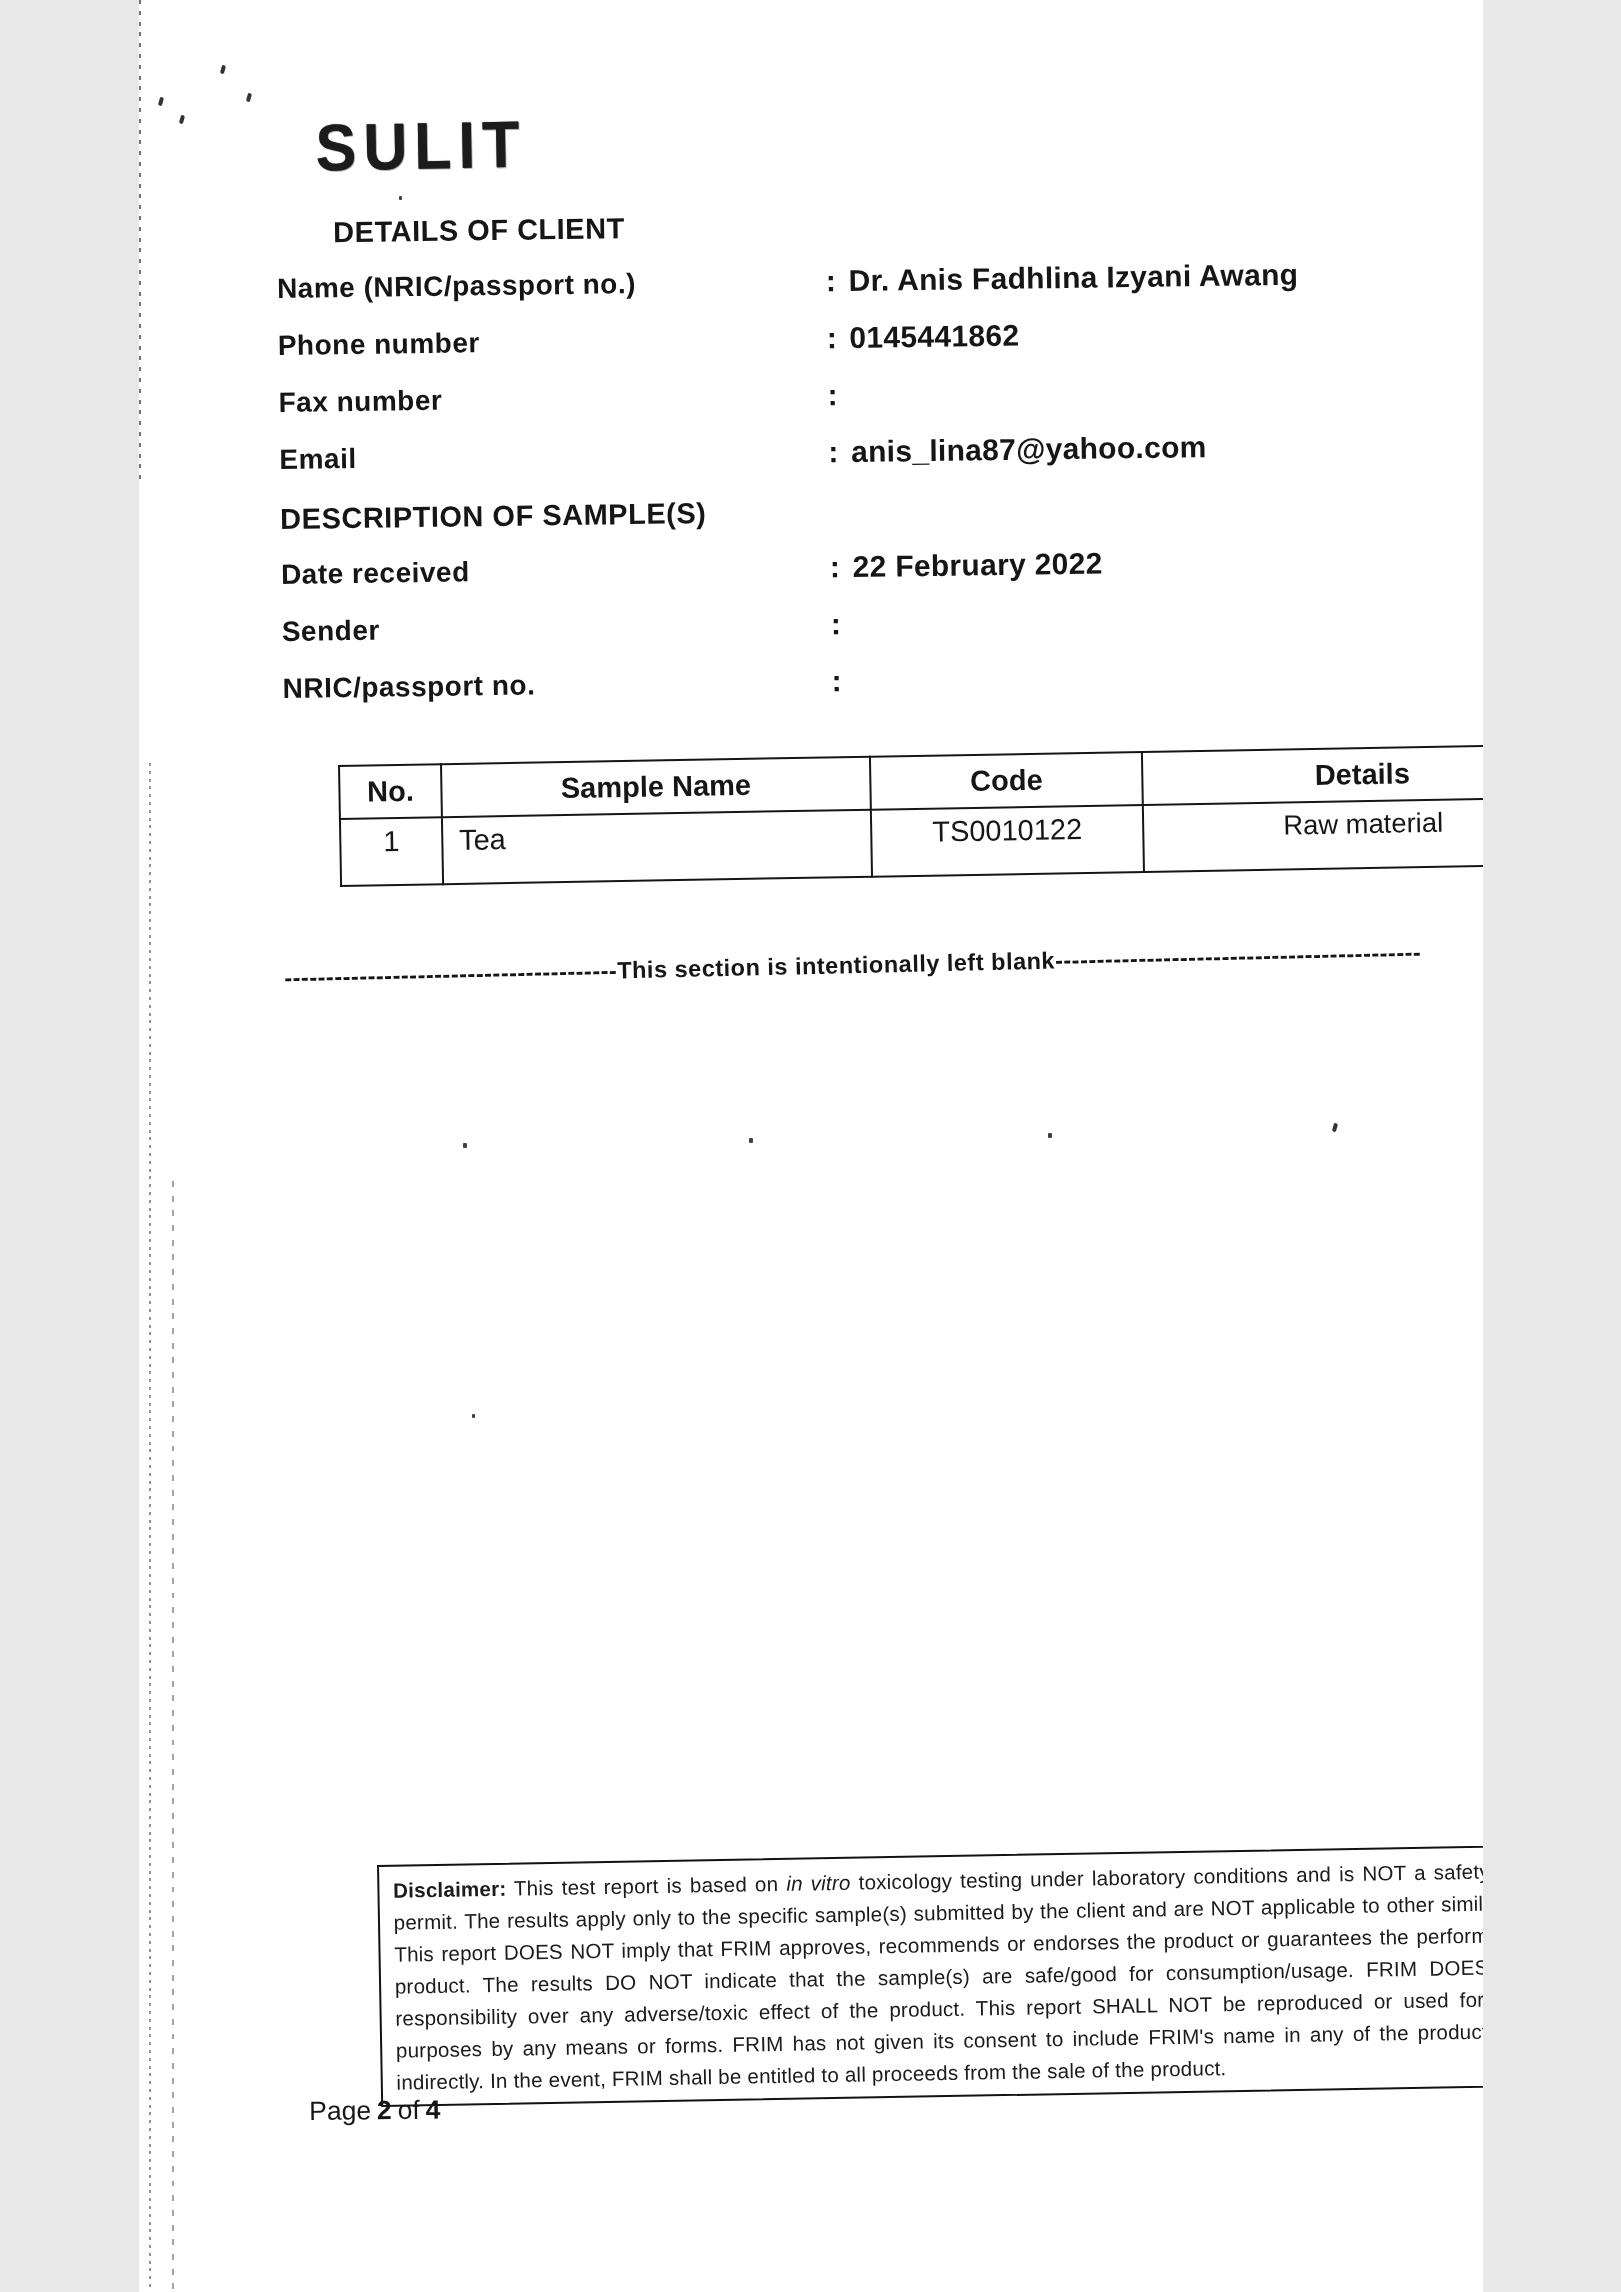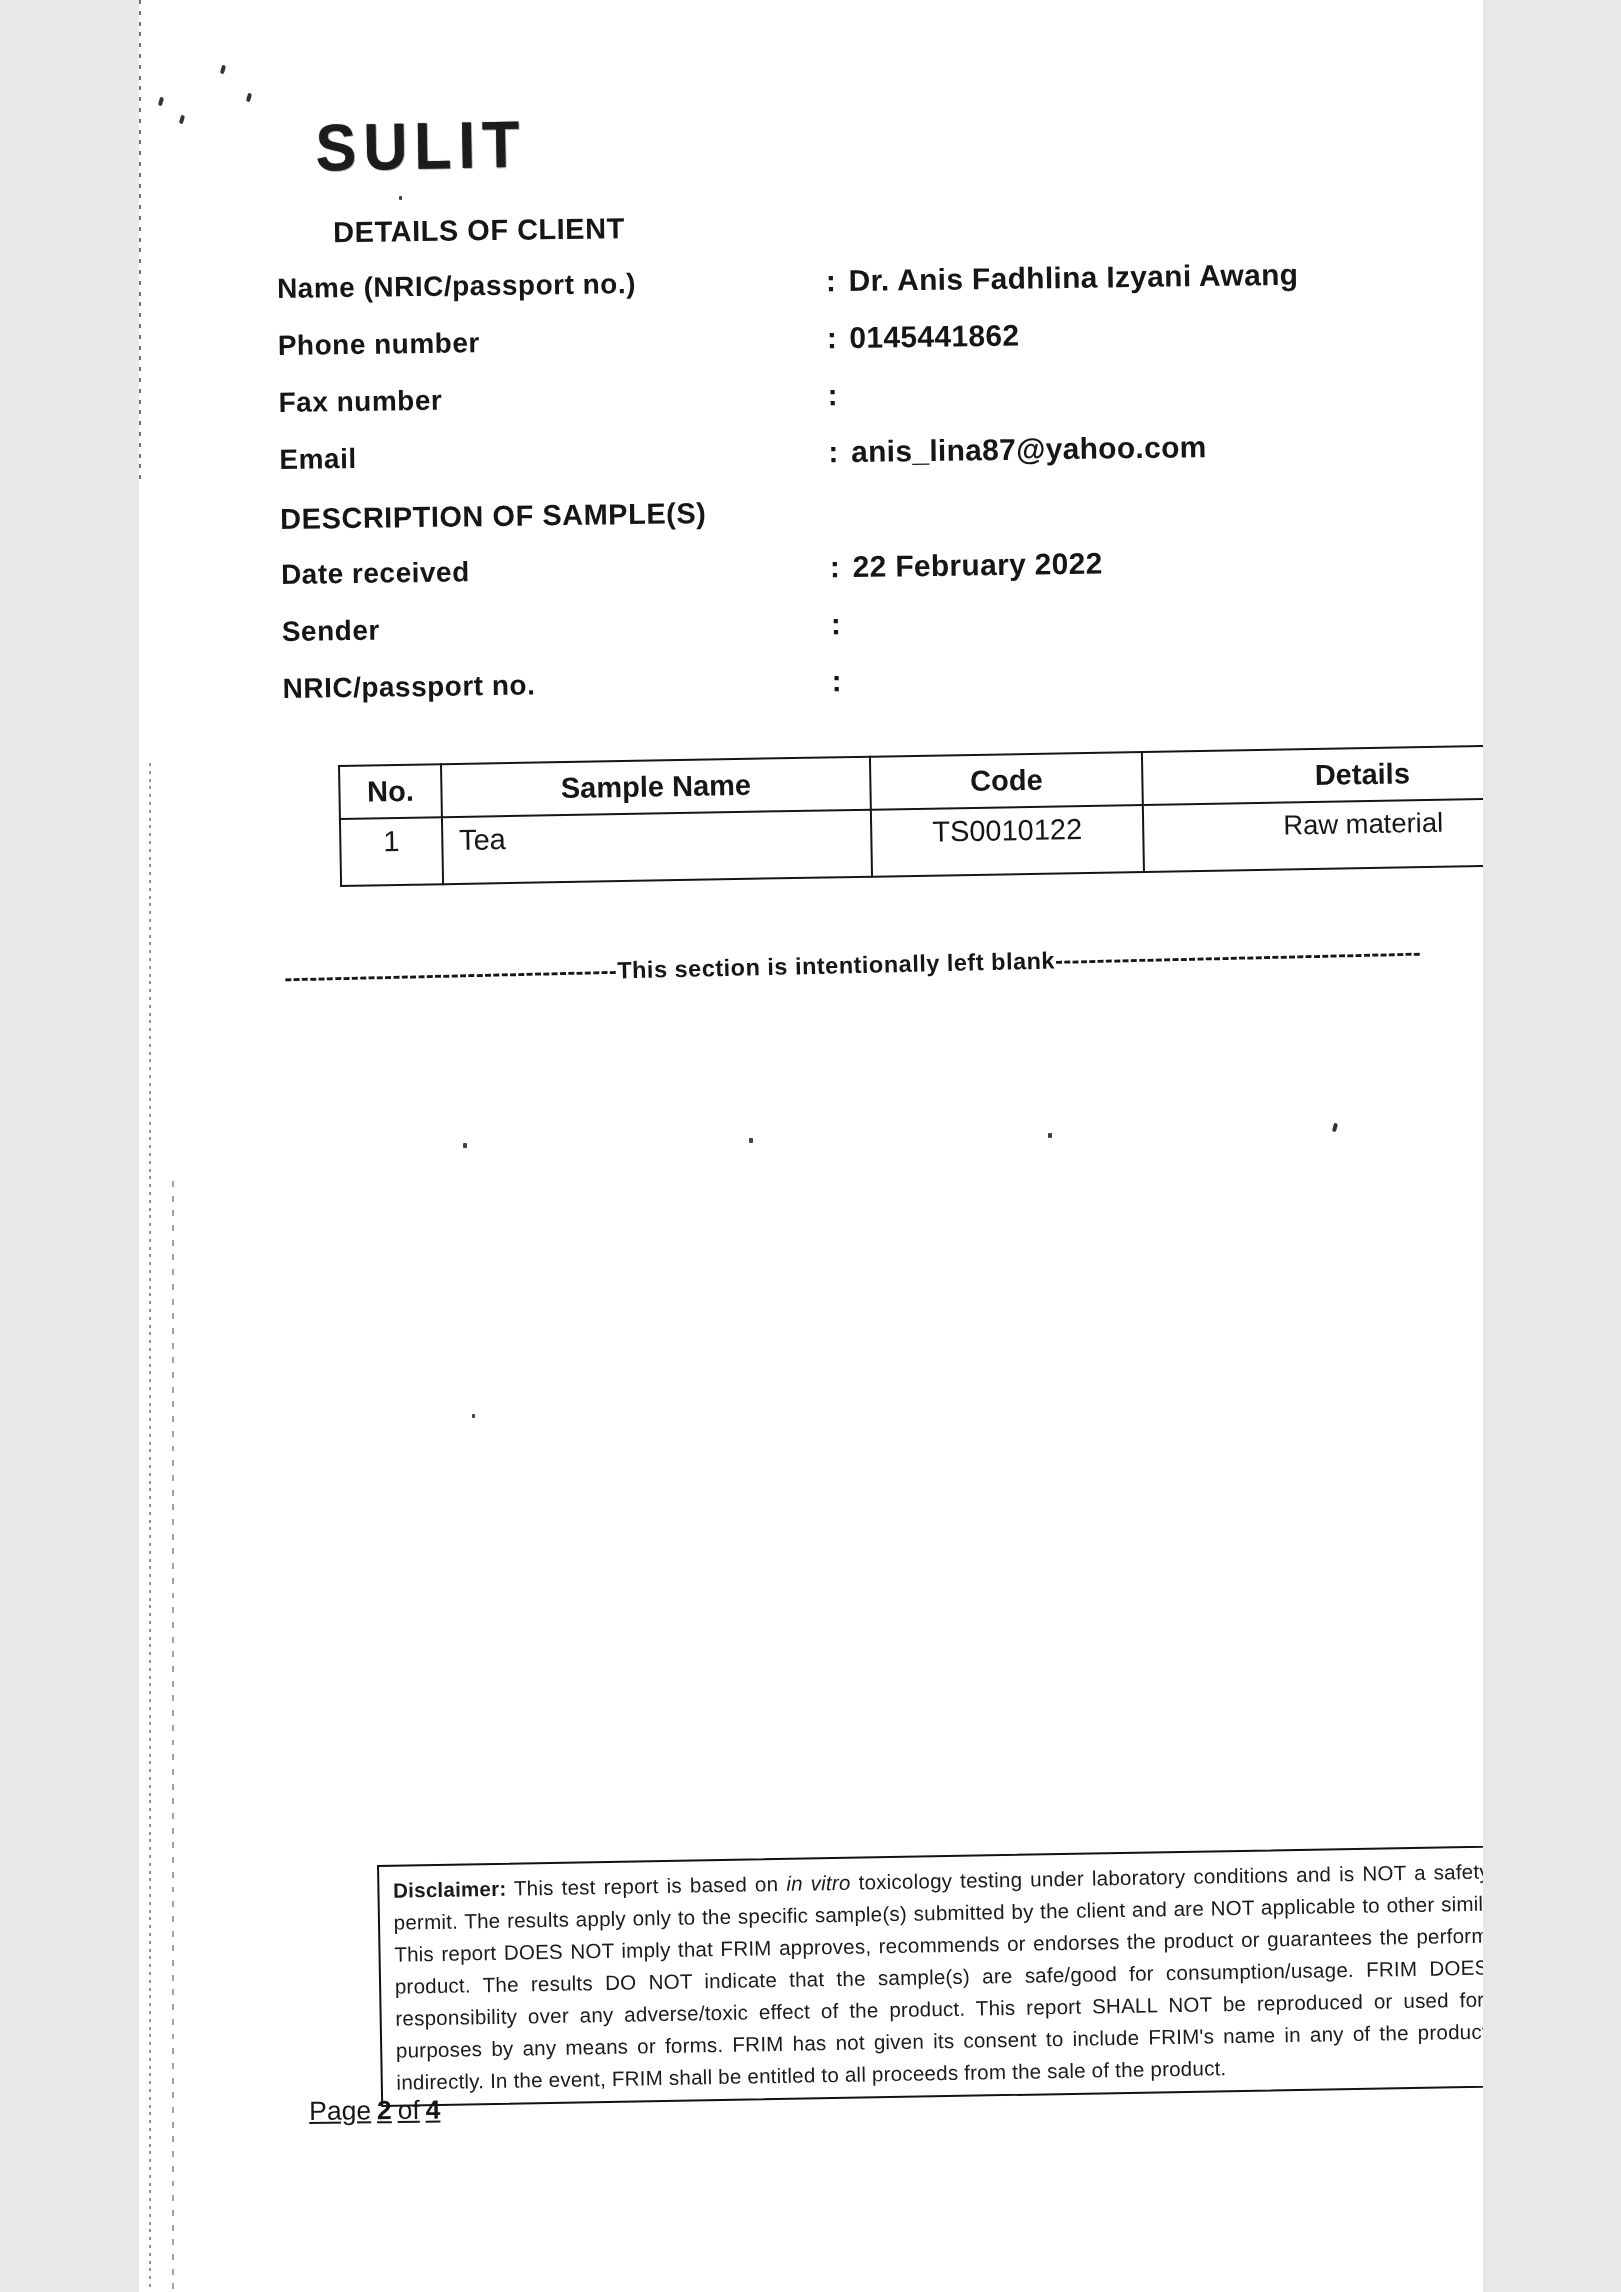--- a/index.html
+++ b/index.html
@@ -58,21 +58,21 @@
   .disclaimer-box{position:absolute;left:238px;top:1865px;width:1233px;box-sizing:border-box;
     border:2.9px solid #121212;padding:7.8px 13.7px 5.9px 13.7px;
     transform:rotate(-1deg);transform-origin:0 0;background:#fff;}
   .disclaimer-text{font-size:20.6px;line-height:32px;text-align:justify;color:#1b1b1b;letter-spacing:0.2px;}
   .disclaimer-text .lead{font-weight:bold;}
   .disclaimer-text .it{font-style:italic;}
   
   .page-footer{position:absolute;left:170px;top:2096px;font-size:26.5px;
     transform:rotate(-0.6deg);transform-origin:0 0;}
   .page-footer .b{font-weight:bold;}
-  .page-footer span{margin-right:5.9px;text-decoration:underline;}
+  .page-footer span{margin-right:5.9px;}
 </style>
 </head>
 <body>
 
 <div class="page">
 
   <div class="artifact vline1"></div>
   <div class="artifact vline2"></div>
   <div class="artifact vline3"></div>
   <span class="speck tick" style="left:82px;top:65px;"></span>

